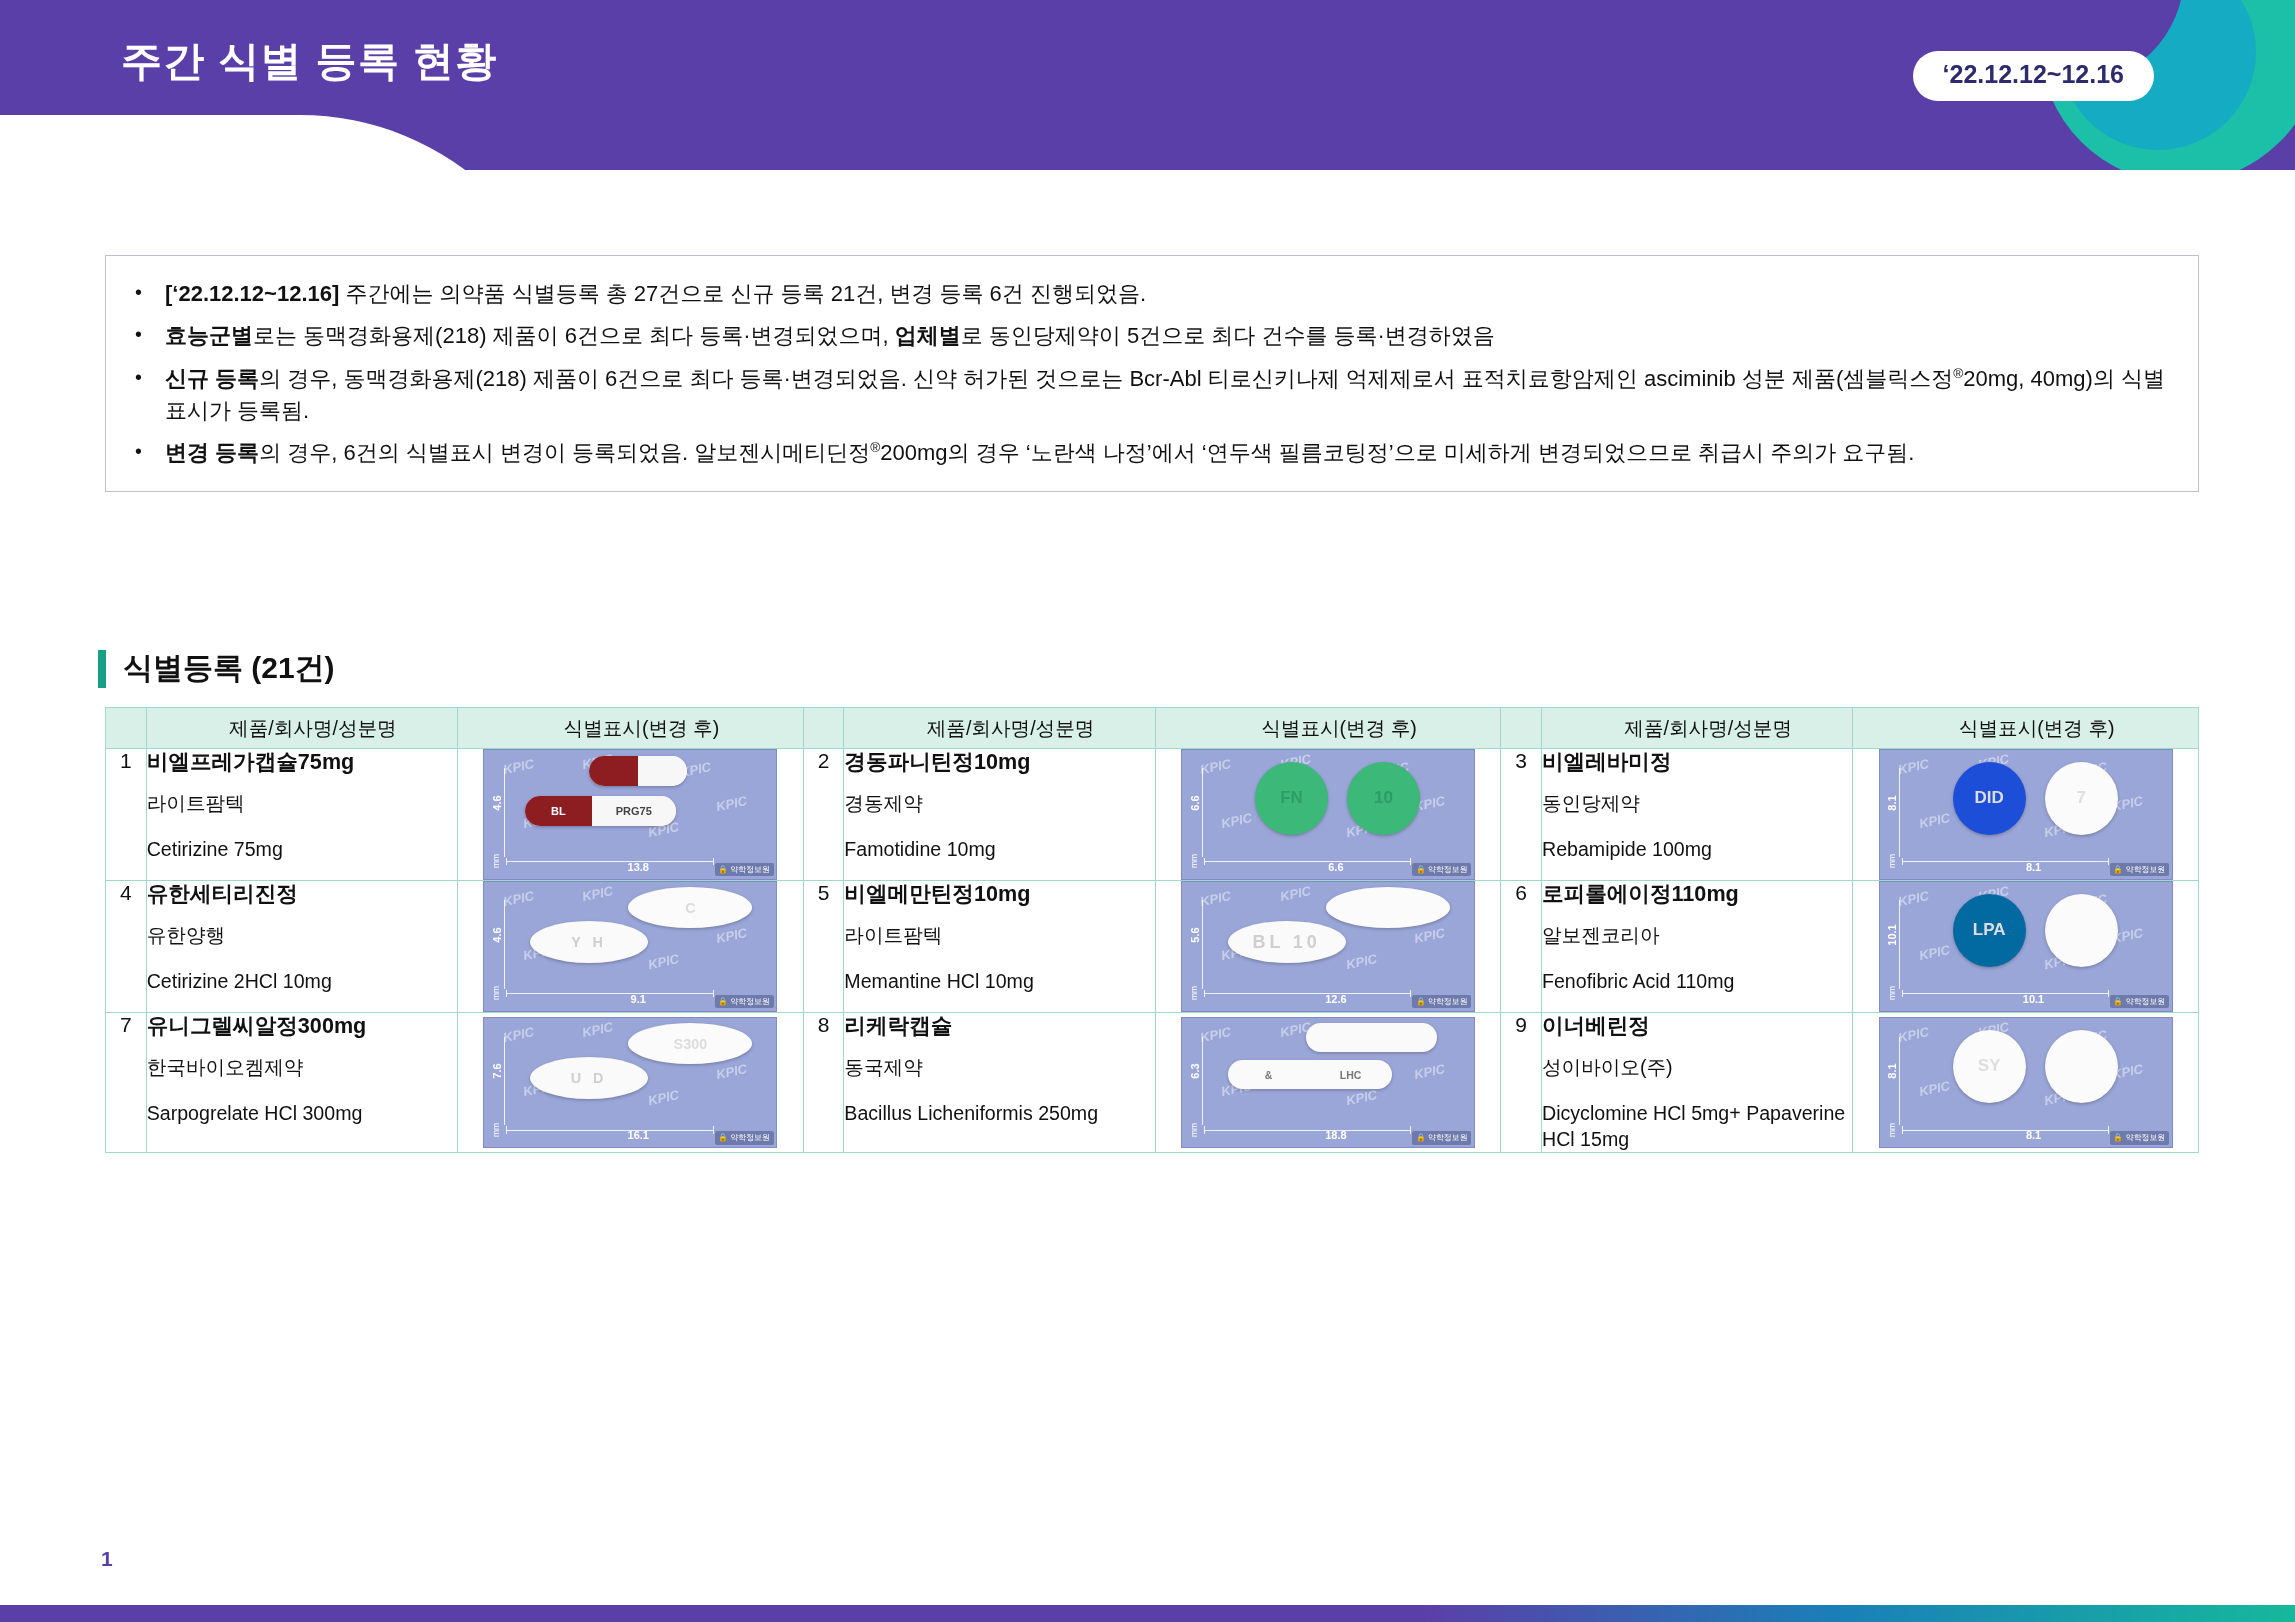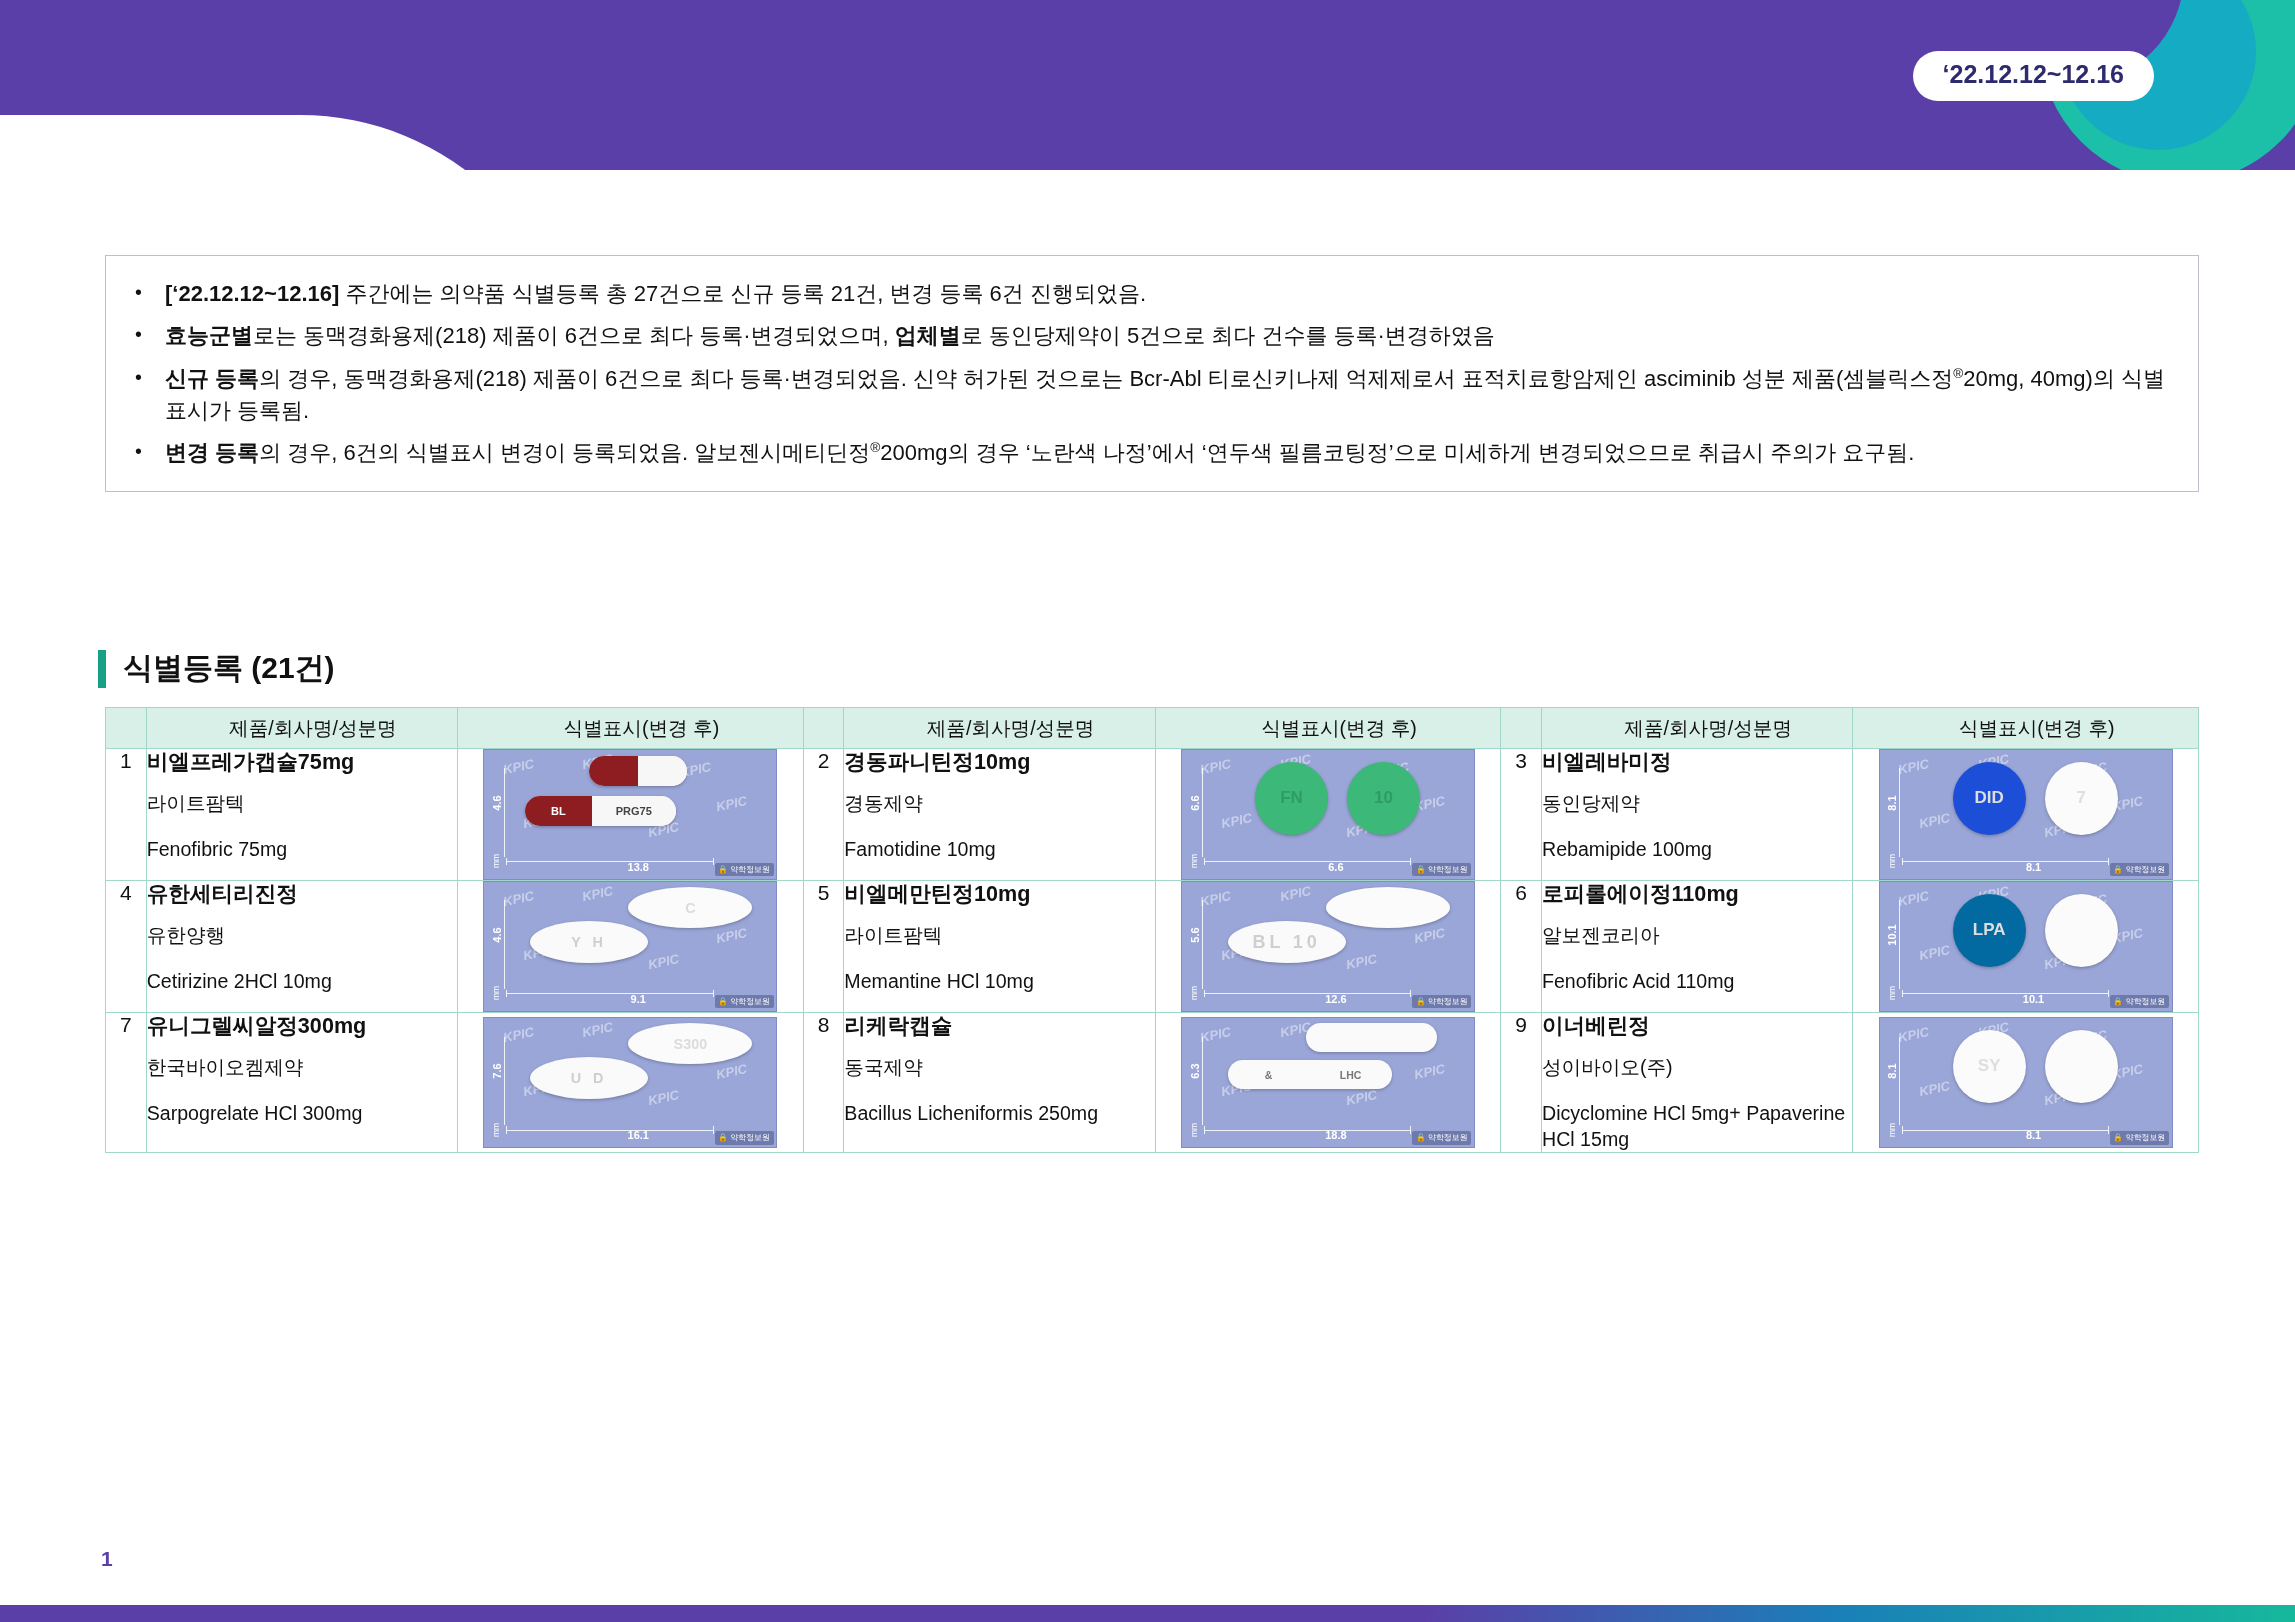--- a/index.html
+++ b/index.html
@@ -274,20 +274,21 @@
     background: linear-gradient(90deg, #5b3fa8 0%, #5b3fa8 62%, #1a7fb8 80%, #16b89c 100%);
   }
 </style>
 </head>
 <body>
 
 <div class="header">
   <div class="header-deco-1"></div>
   <div class="header-deco-2"></div>
   <div class="header-deco-3"></div>
+  <div class="header-title">주간 식별 등록 현황</div>
   <div class="date-badge">‘22.12.12~12.16</div>
 </div>
 <div class="header-curve"></div>
 
 <div class="summary-box">
 
   <div class="bullet-row">
     <span class="bullet-dot">•</span>
     <span class="bullet-text">
       <b>[‘22.12.12~12.16]</b> 주간에는 의약품 식별등록 총 27건으로 신규 등록 21건, 변경 등록 6건 진행되었음.
@@ -346,21 +347,21 @@
         <th>제품/회사명/성분명</th>
         <th>식별표시(변경 후)</th>
       </tr>
     </thead>
     <tbody id="reg-body">
         <tr>
       <td class="idx">1</td>
       <td class="name">
         <div class="prod-name">비엘프레가캡슐75mg</div>
         <div class="company">라이트팜텍</div>
-        <div class="ingredient">Fenofibric 75mg</div>
+        <div class="ingredient">Cetirizine 75mg</div>
       </td>
       <td class="img">
   <div class="pill-card">
 
     <span class="wm" style="left:18.3px;top:9.2px;">KPIC</span>
     <span class="wm" style="left:98px;top:3.9px;">KPIC</span>
     <span class="wm" style="left:196px;top:11.8px;">KPIC</span>
     <span class="wm" style="left:39px;top:63px;">KPIC</span>
     <span class="wm" style="left:164px;top:72px;">KPIC</span>
     <span class="wm" style="left:232px;top:46px;">KPIC</span>

